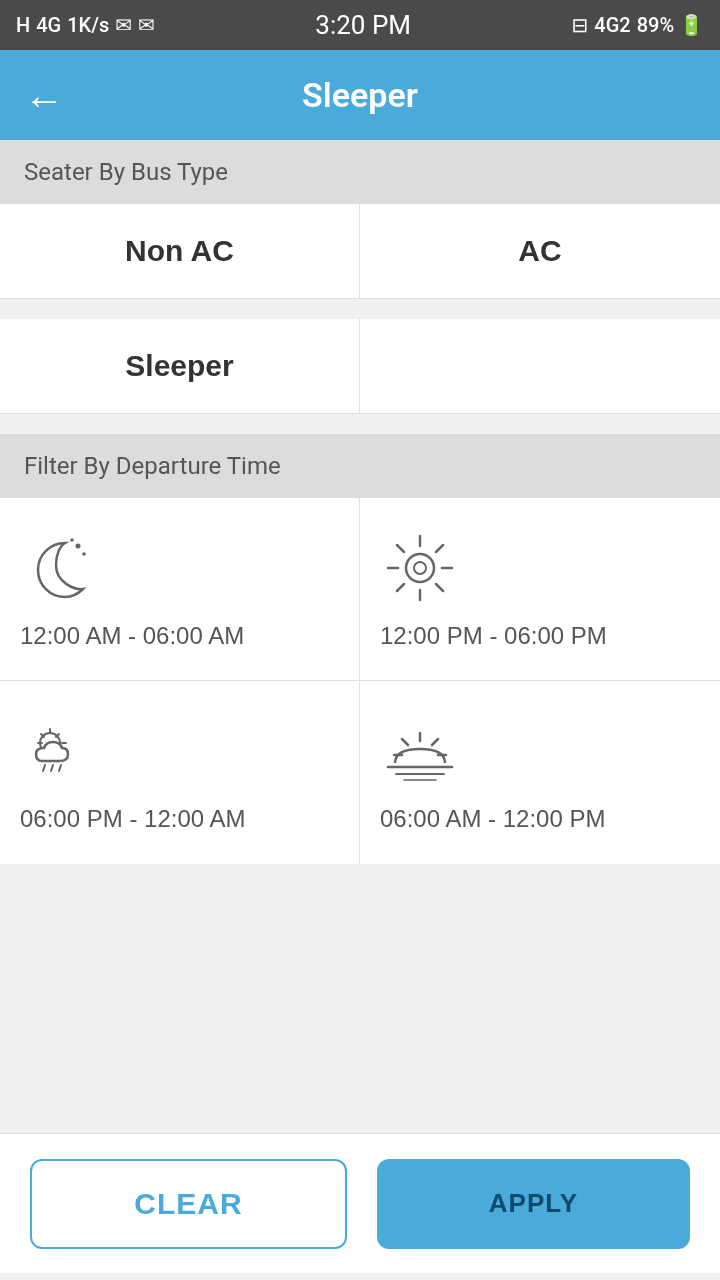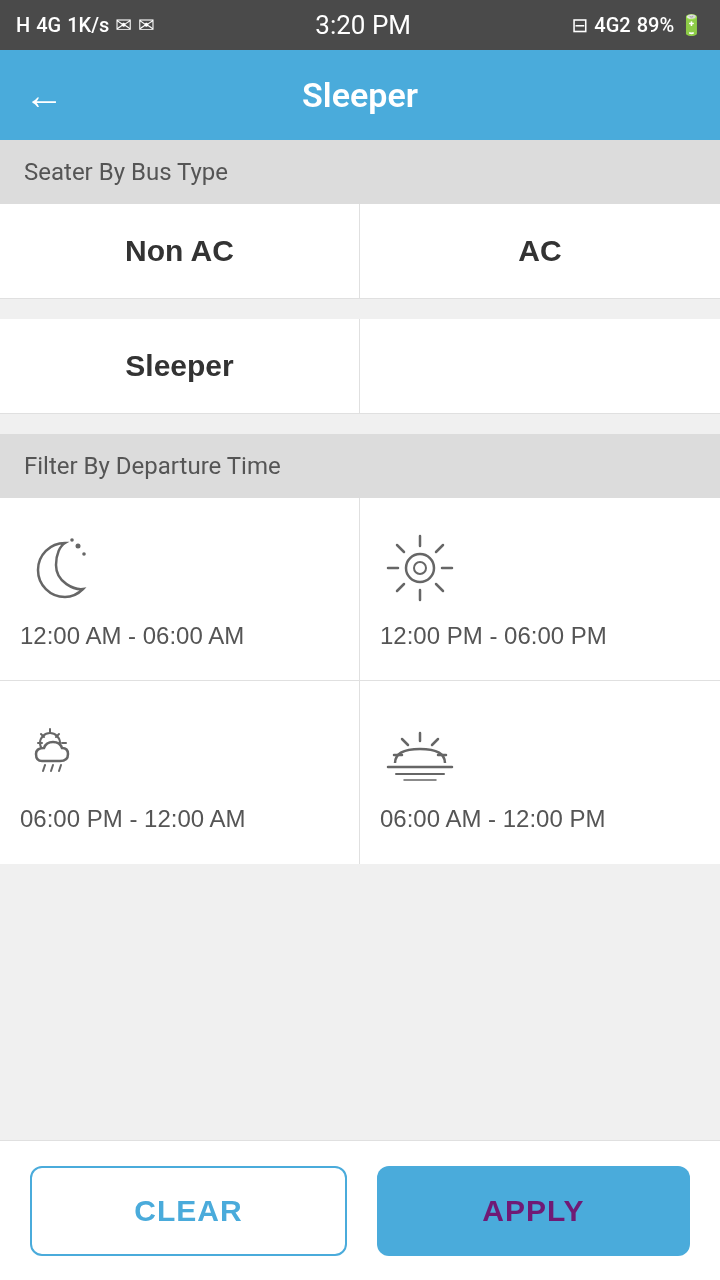--- a/index.html
+++ b/index.html
@@ -123,21 +123,21 @@
       height: 80px;
     }
     .departure-label {
       font-size: 24px;
       color: #555;
     }
 
     
     .bottom-bar {
       position: fixed;
-      bottom: 0;
+      bottom: 7px;
       left: 0;
       width: 720px;
       height: 140px;
       background: white;
       display: flex;
       align-items: center;
       justify-content: space-around;
       padding: 20px 30px;
       gap: 30px;
       border-top: 1px solid #e0e0e0;
@@ -153,22 +153,22 @@
       font-weight: 700;
       cursor: pointer;
       letter-spacing: 1px;
     }
     .btn-apply {
       flex: 1;
       height: 90px;
       border: none;
       border-radius: 12px;
       background: #4aabdb;
-      color: #701a75;
-      font-size: 30px;
+      color: #0c4a6e;
+      font-size: 26px;
       font-weight: 700;
       cursor: pointer;
       letter-spacing: 1px;
     }
 
     
     .spacer { height: 20px; }
   </style>
 </head>
 <body>

